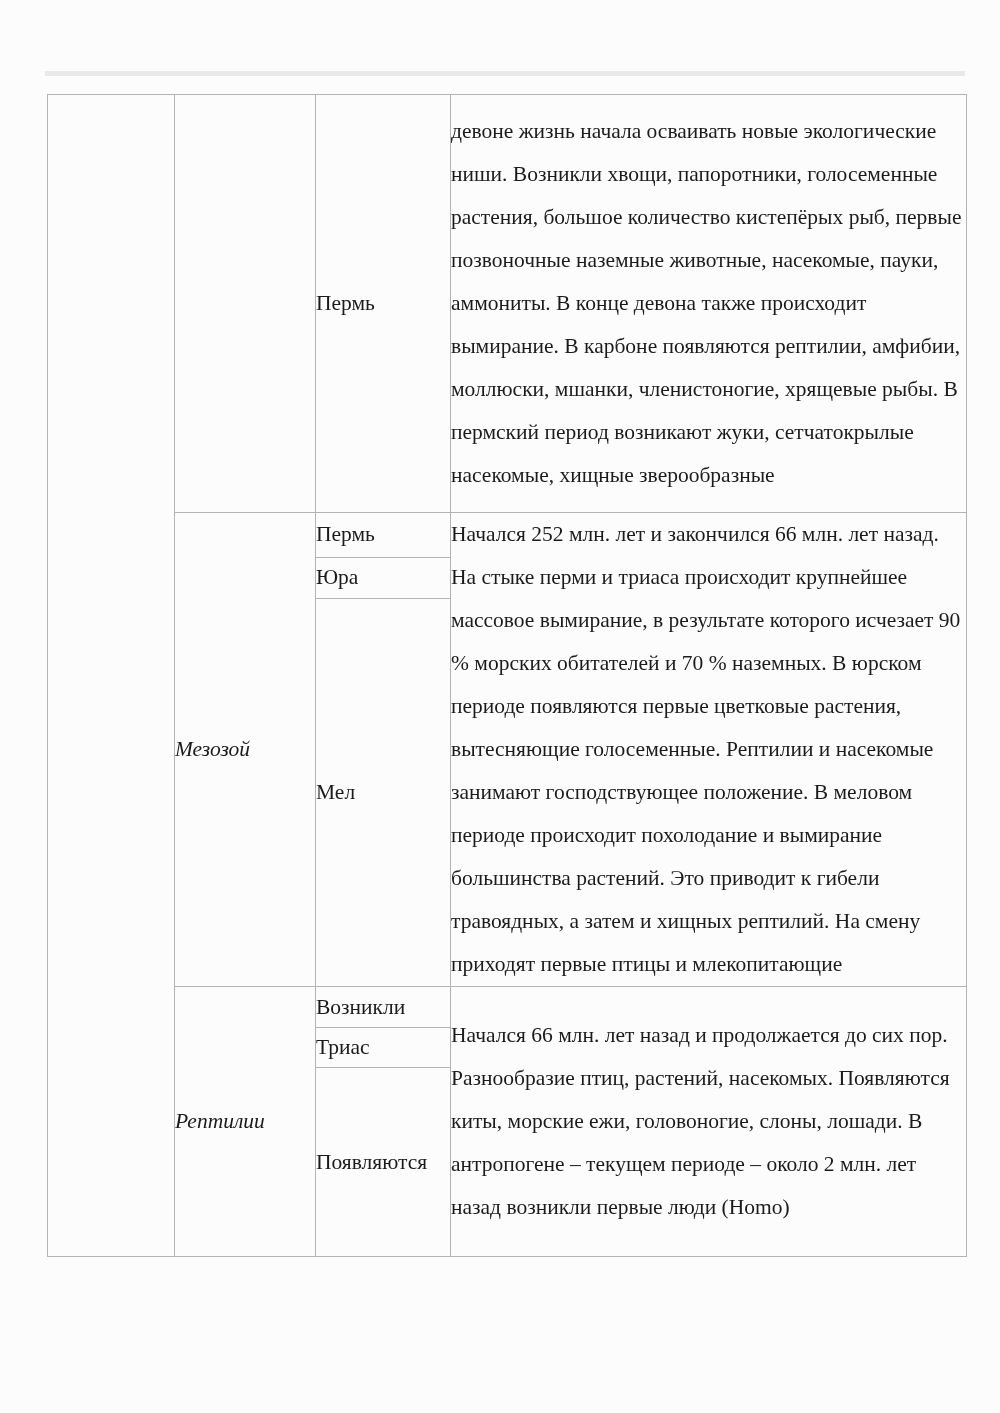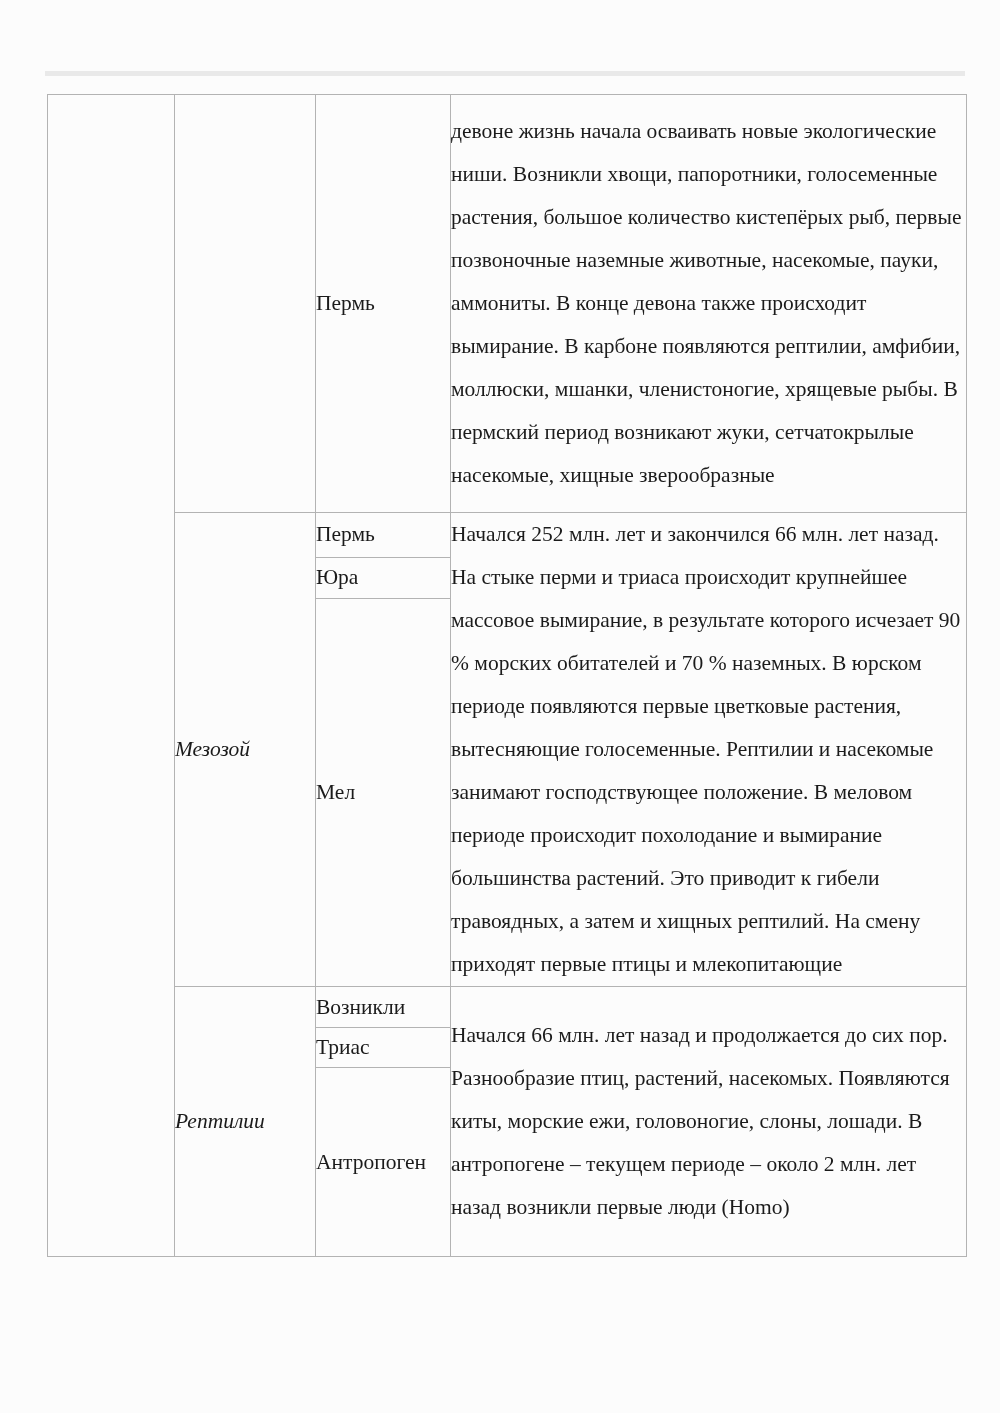--- a/index.html
+++ b/index.html
@@ -77,16 +77,16 @@
 
   <tr style="height:41px;">
     <td class="era-col" rowspan="3">Рептилии</td>
     <td class="period-col">Возникли</td>
     <td class="desc-col" rowspan="3">Начался 66 млн. лет назад и продолжается до сих пор. Разнообразие птиц, растений, насекомых. Появляются киты, морские ежи, головоногие, слоны, лошади. В антропогене – текущем периоде – около 2 млн. лет назад возникли первые люди (Homo)</td>
   </tr>
   <tr style="height:40px;">
     <td class="period-col">Триас</td>
   </tr>
   <tr style="height:189px;">
-    <td class="period-col">Антропоген</td>
+    <td class="period-col">Появляются</td>
   </tr>
 </tbody>
   </table>
 
 </body></html>

